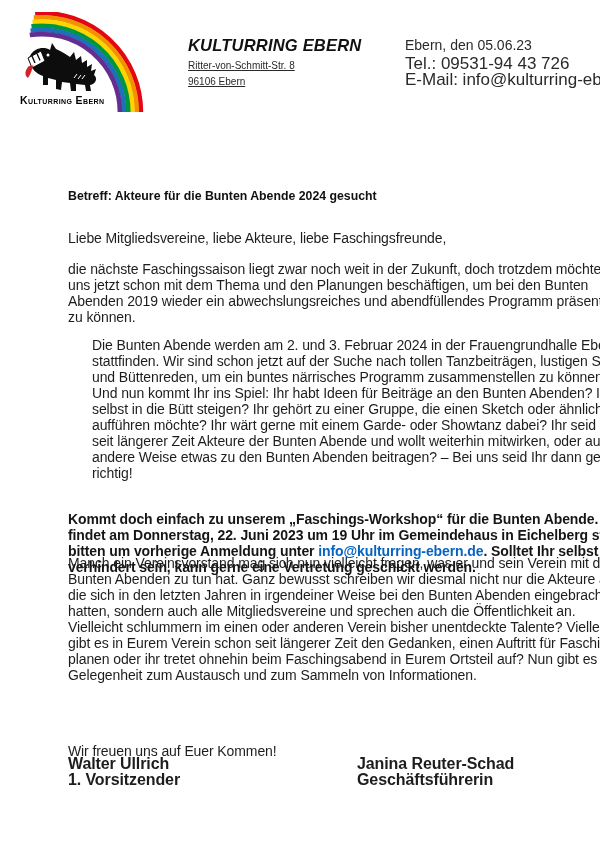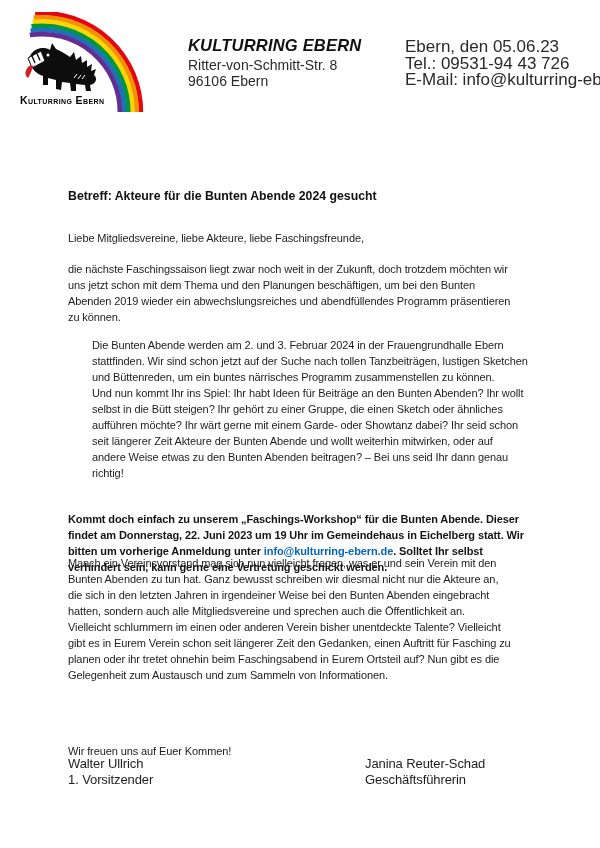--- a/index.html
+++ b/index.html
@@ -36,46 +36,47 @@
     font-size: 16.5px;
     font-weight: 700;
     font-style: italic;
     color: #111;
     letter-spacing: 0.2px;
     white-space: nowrap;
   }
   .org-address {
     position: absolute;
     left: 188px; top: 58px;
-    font-size: 14px;
+    font-size: 10px;
     line-height: 15.5px;
     color: #2a2a2a;
     white-space: pre;
+    text-decoration: underline;
   }
   .head-date {
     position: absolute;
     left: 405px; top: 37px;
-    font-size: 17px;
+    font-size: 14px;
     color: #2a2a2a;
     white-space: nowrap;
   }
   .head-contact {
     position: absolute;
     left: 405px; top: 56px;
     font-size: 17px;
     line-height: 15.5px;
     color: #2a2a2a;
     white-space: pre;
   }
 
   
   .blk {
     position: absolute;
     left: 68px;
-    font-size: 11px;
+    font-size: 14px;
     line-height: 16px;
     letter-spacing: -0.1px;
     color: #1d1d1d;
     white-space: pre;
   }
   .subject { top: 188px; font-size: 12.3px; font-weight: 700; color: #111; letter-spacing: 0; }
   .greeting { top: 230px; }
   .para1 { top: 261px; }
   .para2 { top: 337px; margin-left: 24px; }
   .para3 { top: 511px; font-weight: 700; color: #151515; }
@@ -84,29 +85,30 @@
   .email-link {
     color: #0563c1;
     font-weight: 700;
     cursor: pointer;
   }
 
   
   .sig {
     position: absolute;
     top: 756px;
-    font-size: 13px;
+    font-size: 16px;
     line-height: 16px;
     letter-spacing: -0.1px;
     color: #1d1d1d;
     white-space: pre;
+    font-weight: bold;
   }
   .sig-1 { left: 68px; }
   .sig-2 { left: 215px; }
-  .sig-3 { left: 357px; margin-left: 8px; }
+  .sig-3 { left: 357px; }
 </style>
 </head>
 <body>
 
 <div class="page">
 
   <div class="logo">
     <svg width="128" height="112" viewBox="0 0 128 112">
 
       <g fill="none" stroke-linecap="butt">

